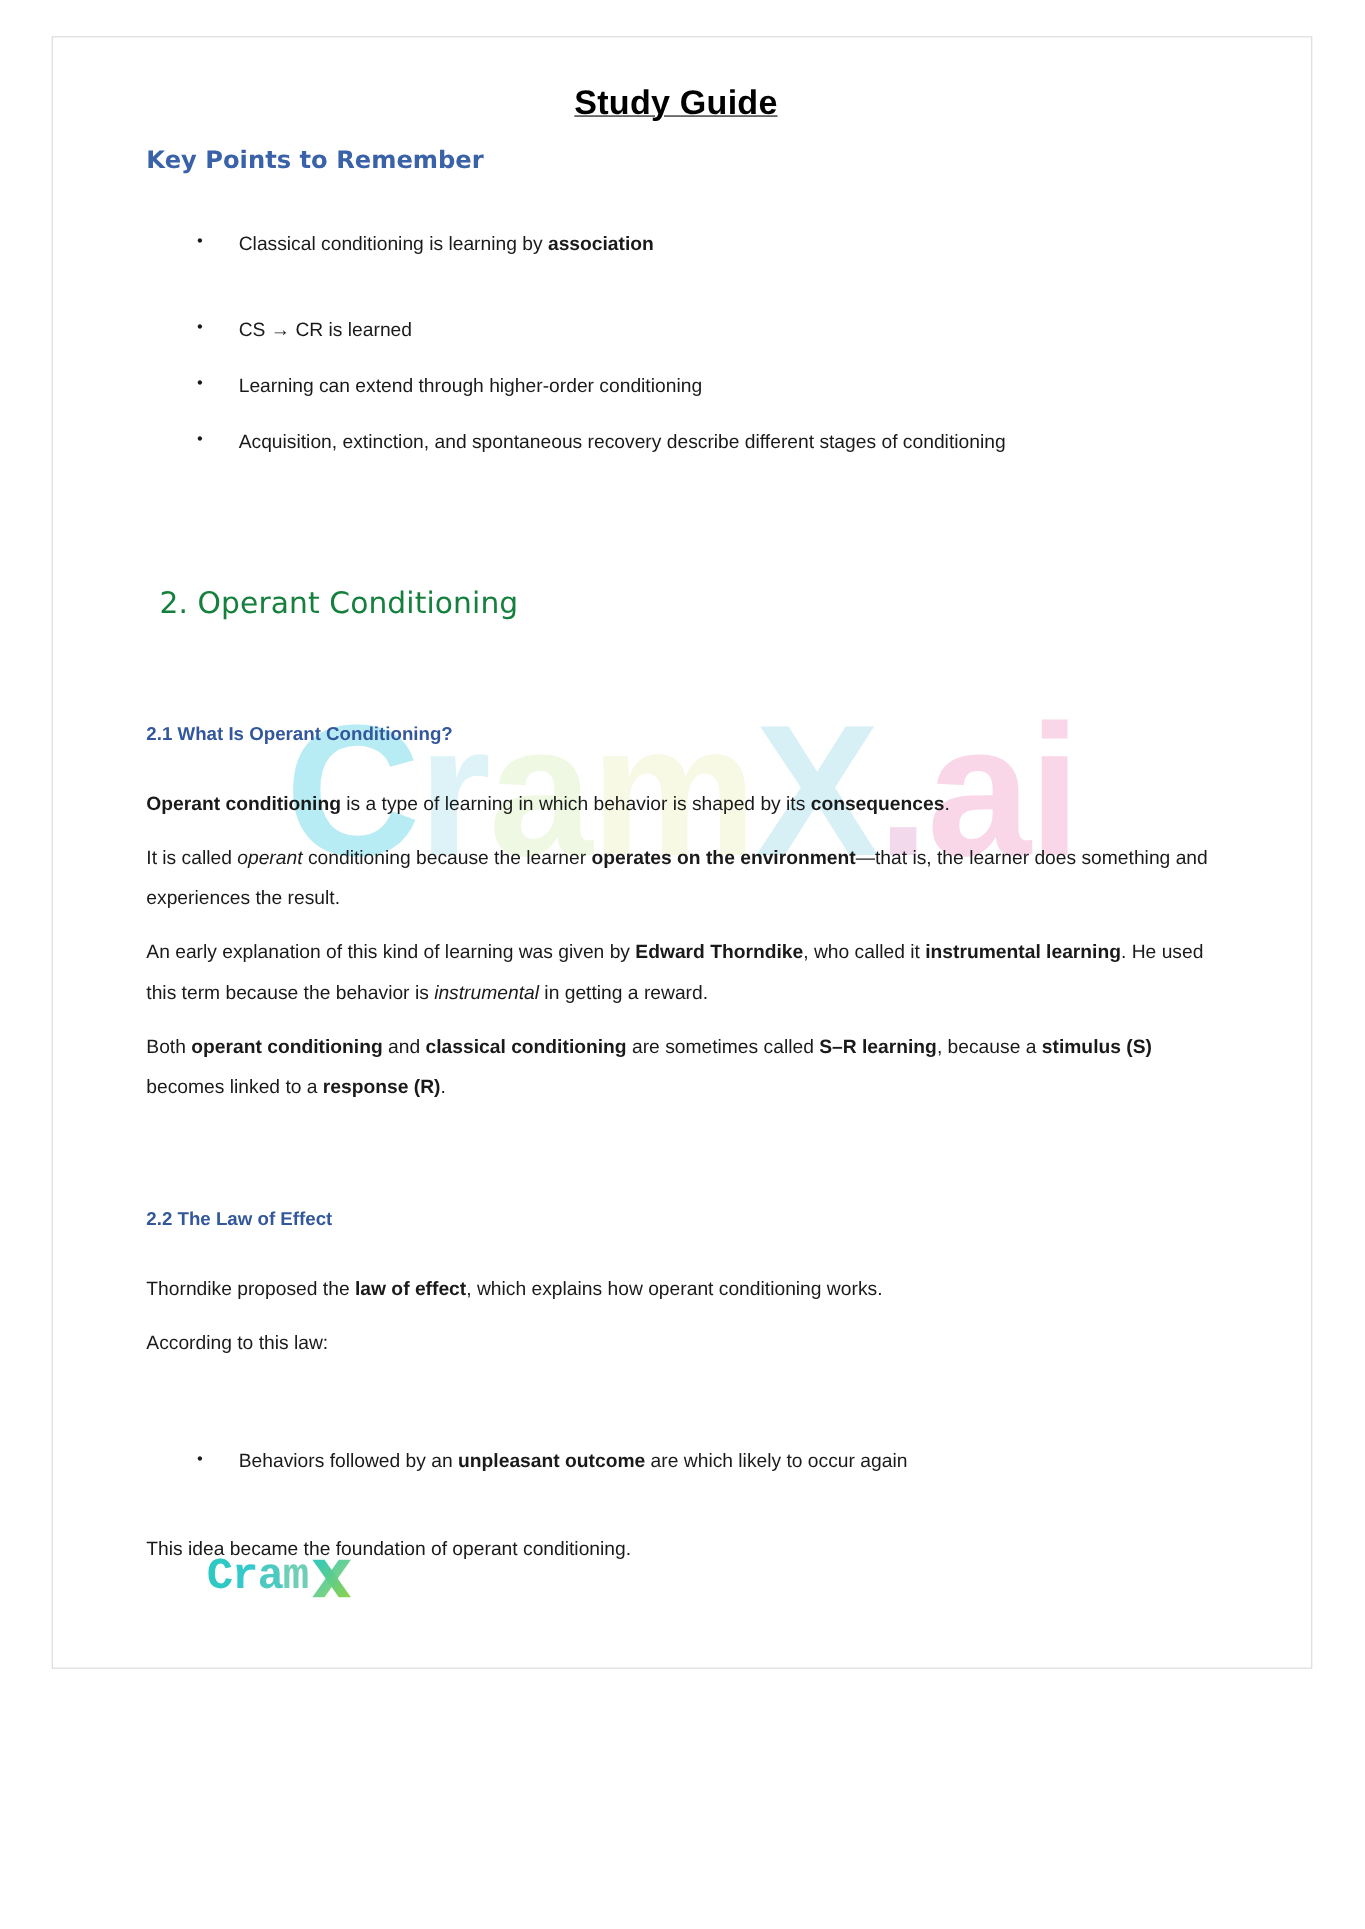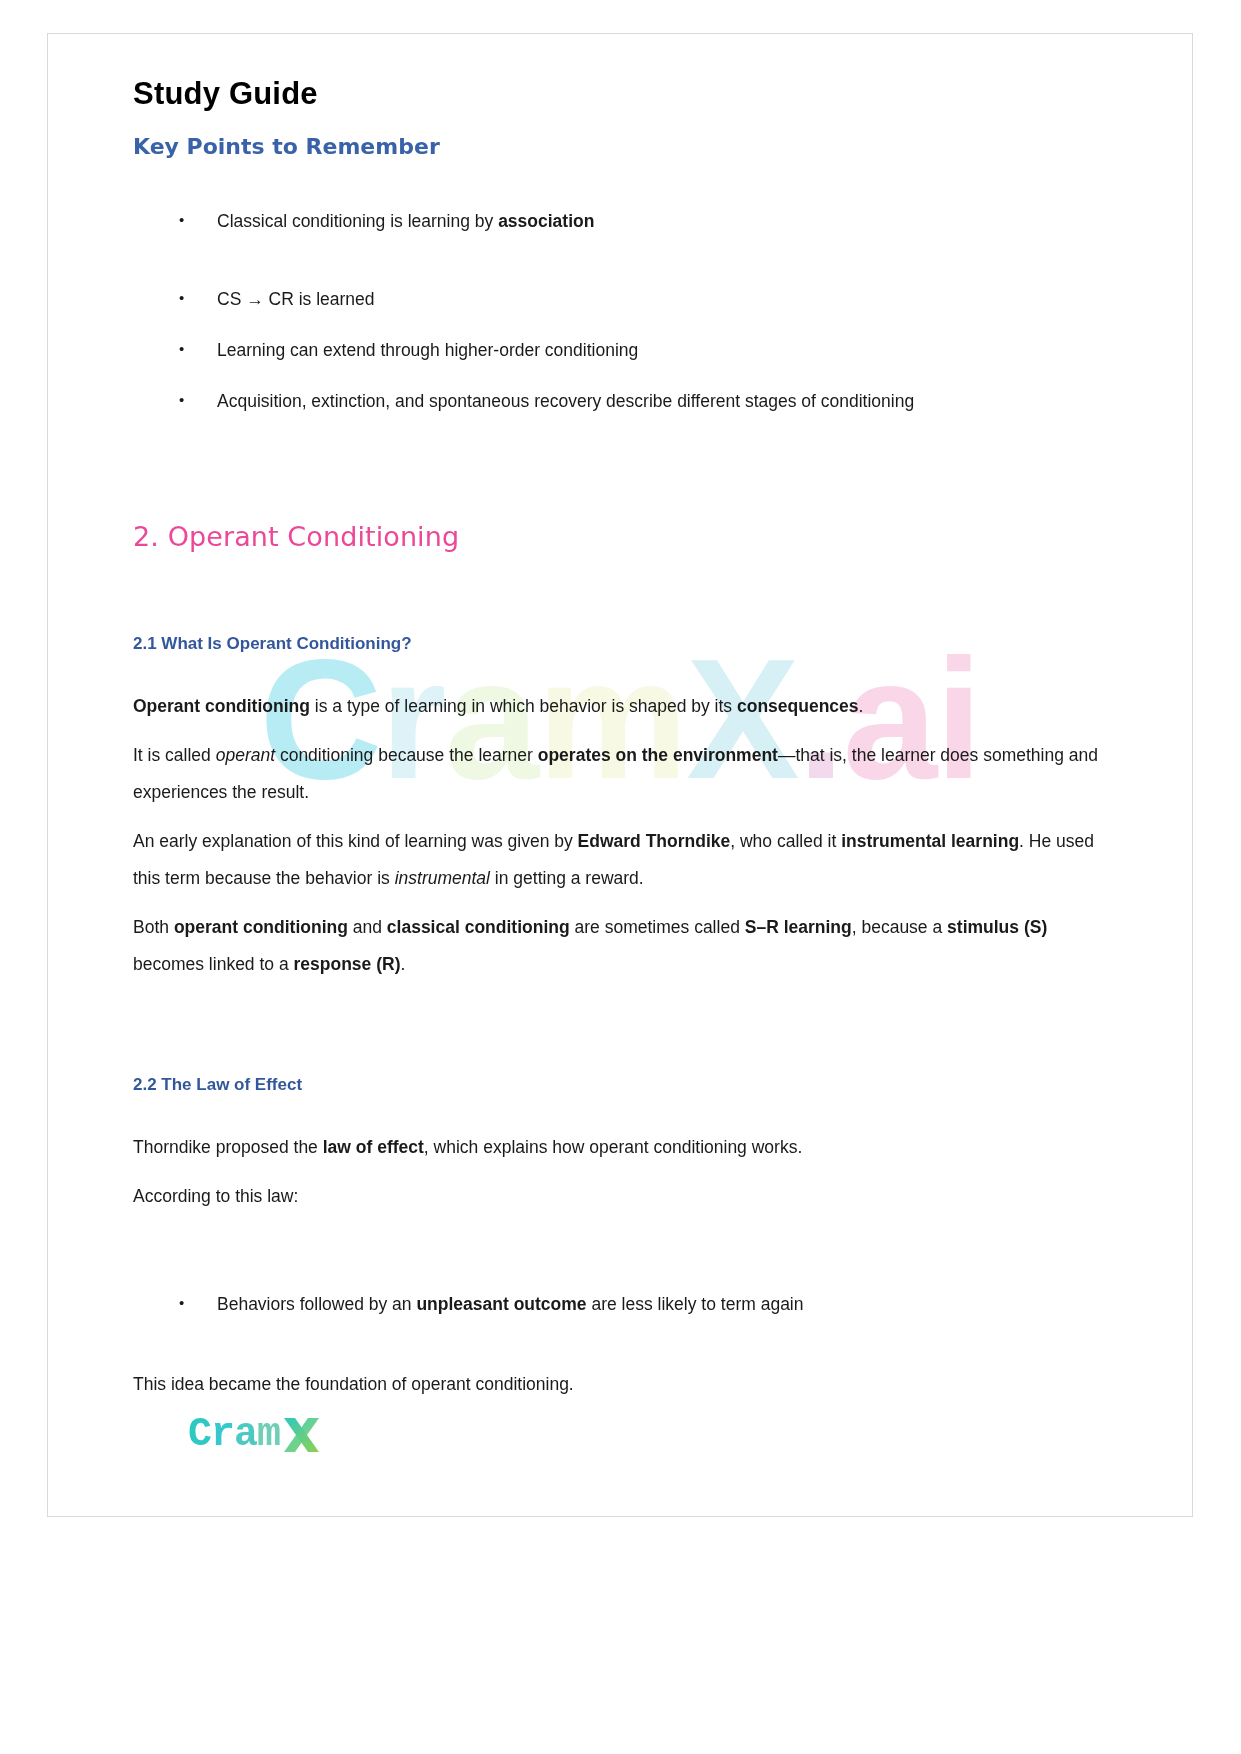--- a/index.html
+++ b/index.html
@@ -56,38 +56,39 @@
   .wm-r { color: #ddf3f8; }
   .wm-a { color: #eef8e2; }
   .wm-m { color: #f7f9e4; }
   .wm-x1 { color: #d7f0f6; }
   .wm-dot { color: #f3d9ec; }
   .wm-ai { color: #f9d7e9; }
 
   
   .doc-header {
     padding-top: 42px;
-    text-align: left;
+    text-align: center;
     padding-right: 8px;
+    text-decoration: underline;
   }
   .doc-title {
     font-family: "Liberation Sans", sans-serif;
     font-size: 31px;
     font-weight: bold;
     color: #000000;
     letter-spacing: 0.2px;
   }
 
   
   h2.section-title {
     font-family: "DejaVu Sans", sans-serif;
     font-size: 27px;
     font-weight: 400;
-    color: #ec4899;
-    margin: 0;
+    color: #15803d;
+    margin: 12px;
     padding: 0;
     letter-spacing: 0.1px;
   }
   h3.sub-title {
     font-family: Liberation Sans, sans-serif;
     font-size: 17px;
     font-weight: bold;
     color: #33579b;
     margin: 0;
     padding: 0;
@@ -238,21 +239,21 @@
     <p class="body-text"><span>Thorndike proposed the </span><b>law of effect</b><span>, which explains how operant conditioning works.</span></p>
 
     <div class="gap-xs"></div>
 
     <p class="body-text">According to this law:</p>
 
     <div class="gap-m"></div>
 
     <ul class="bullets">
       <div class="bullet-spacer"></div>
-      <li class="bullet"><span>Behaviors followed by an </span><b>unpleasant outcome</b><span> are less likely to term again</span></li>
+      <li class="bullet"><span>Behaviors followed by an </span><b>unpleasant outcome</b><span> are which likely to occur again</span></li>
     </ul>
 
     <div class="gap-m"></div>
 
     <p class="body-text">This idea became the foundation of operant conditioning.</p>
 
   </div>
 
   <div class="footer-logo">
     <span class="logo-text"><span class="logo-c">C</span><span class="logo-r">r</span><span class="logo-a">a</span><span class="logo-m">m</span></span>

